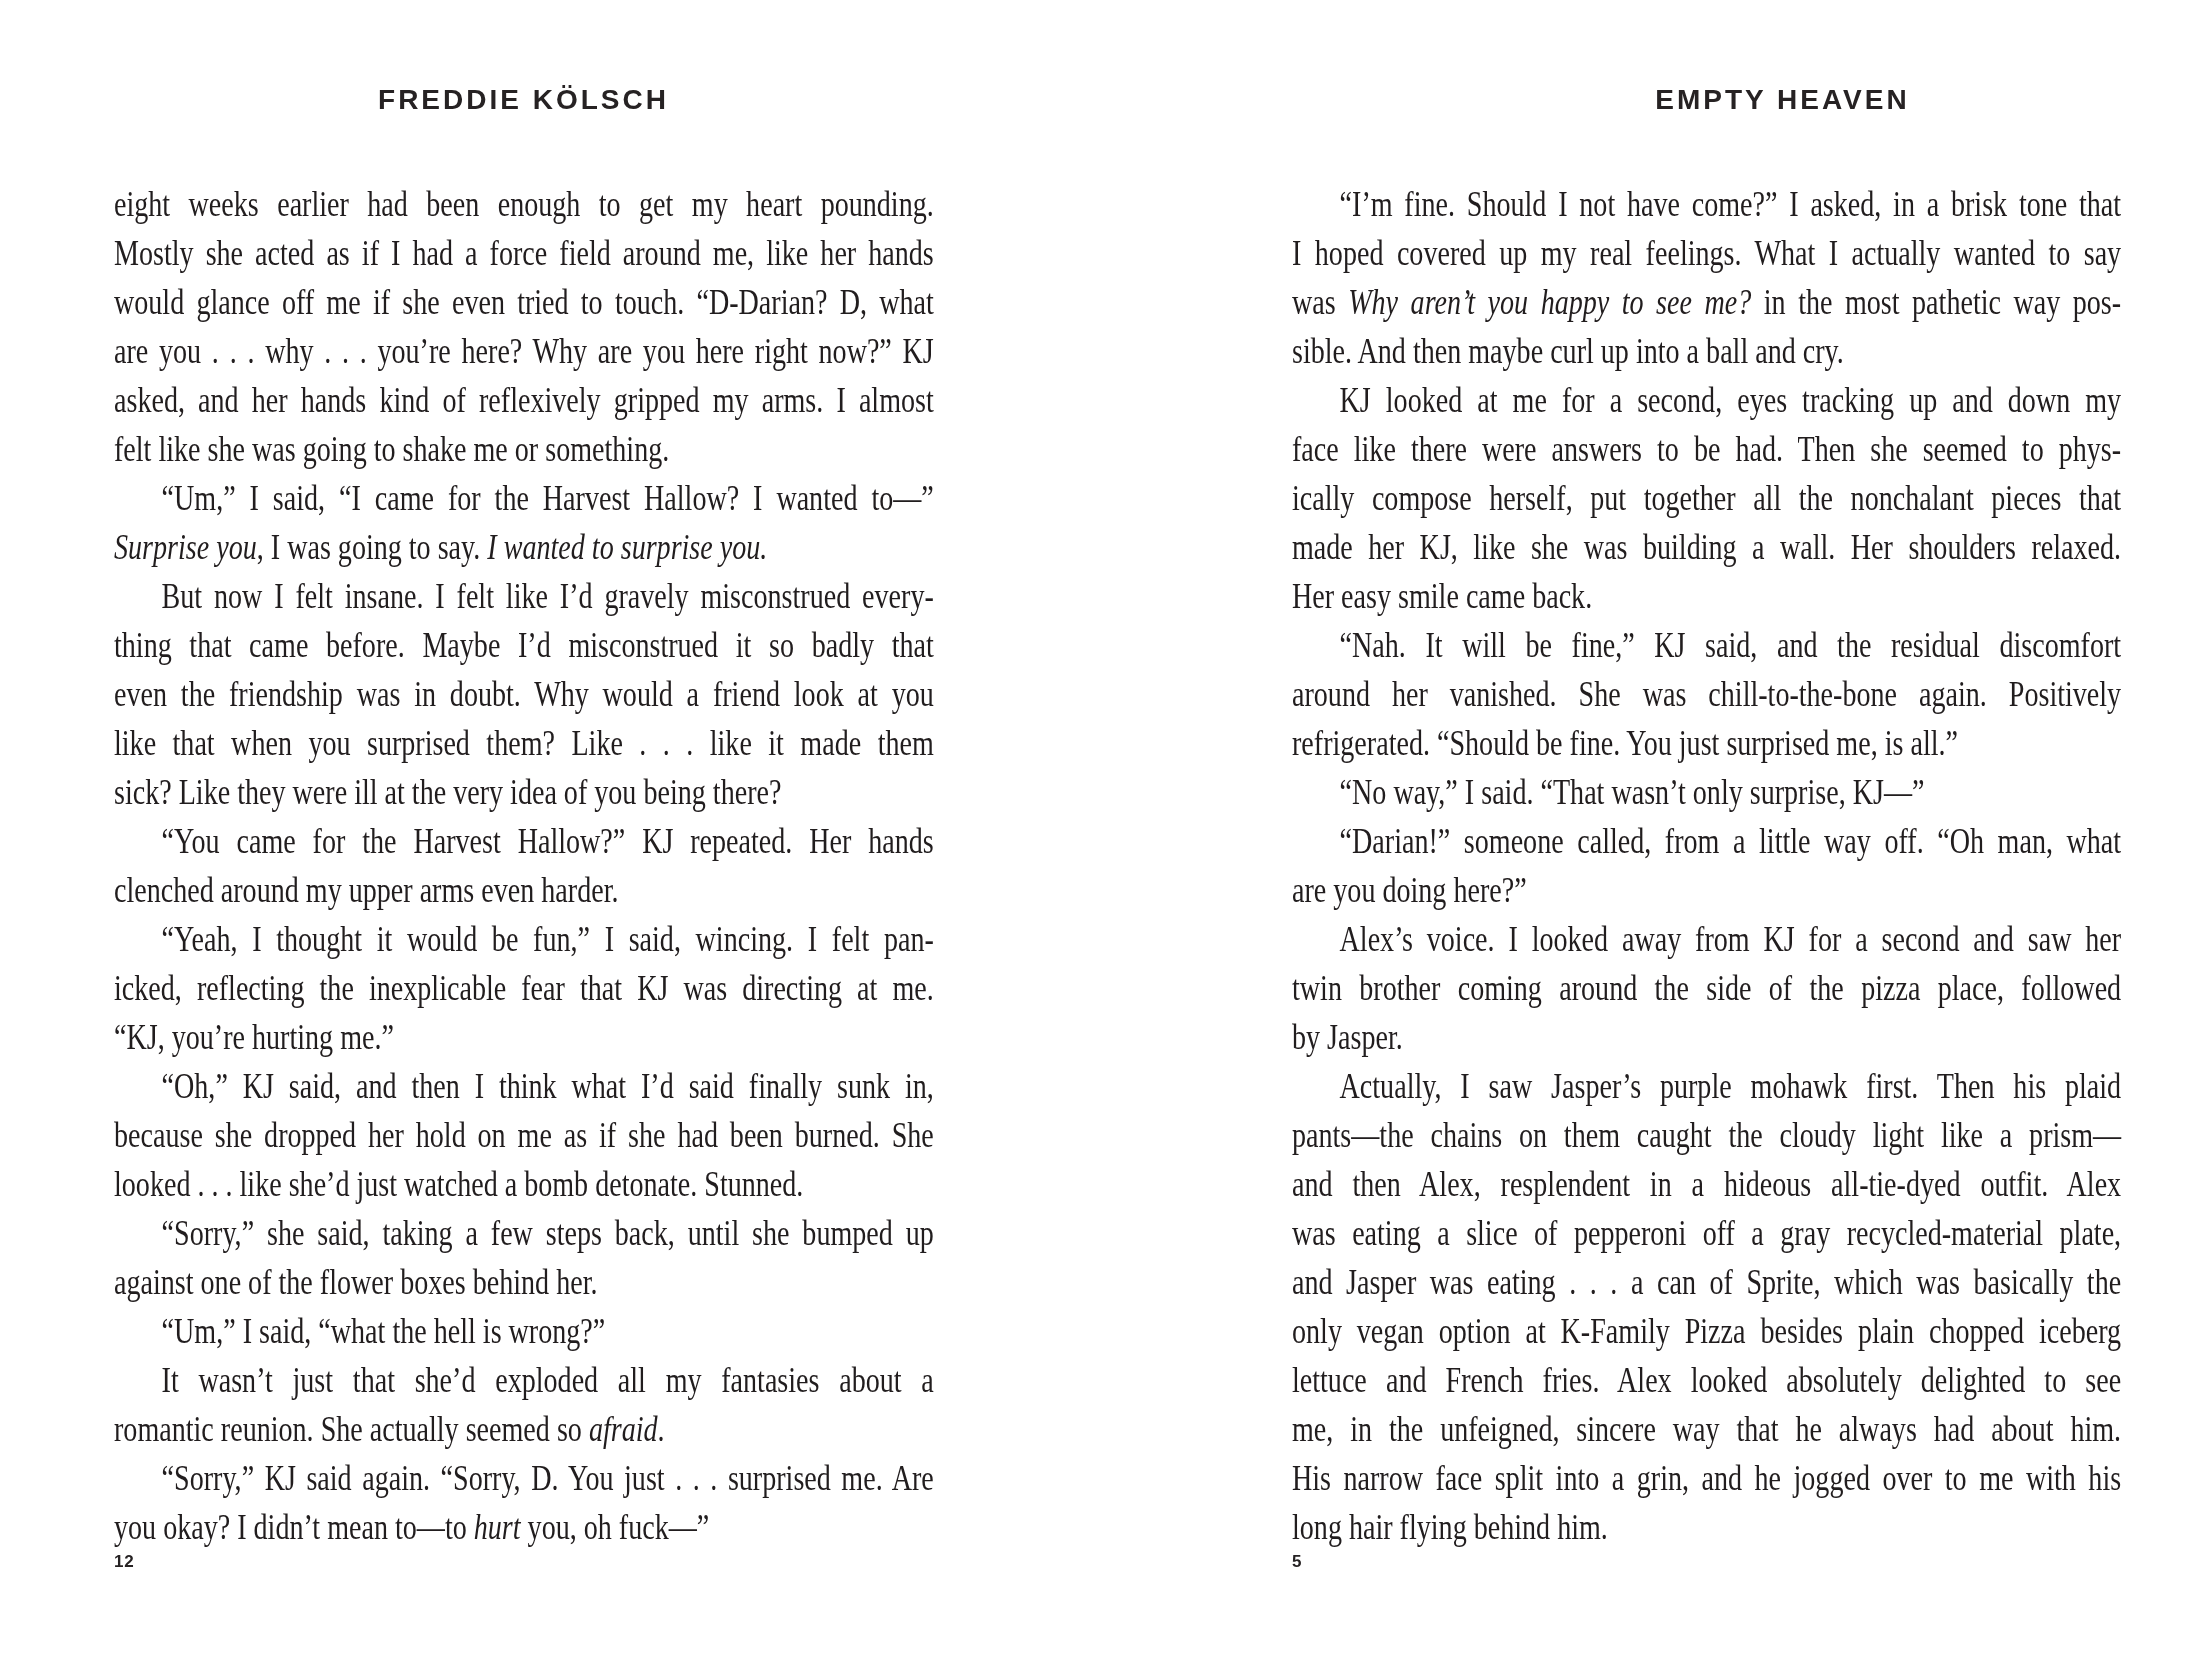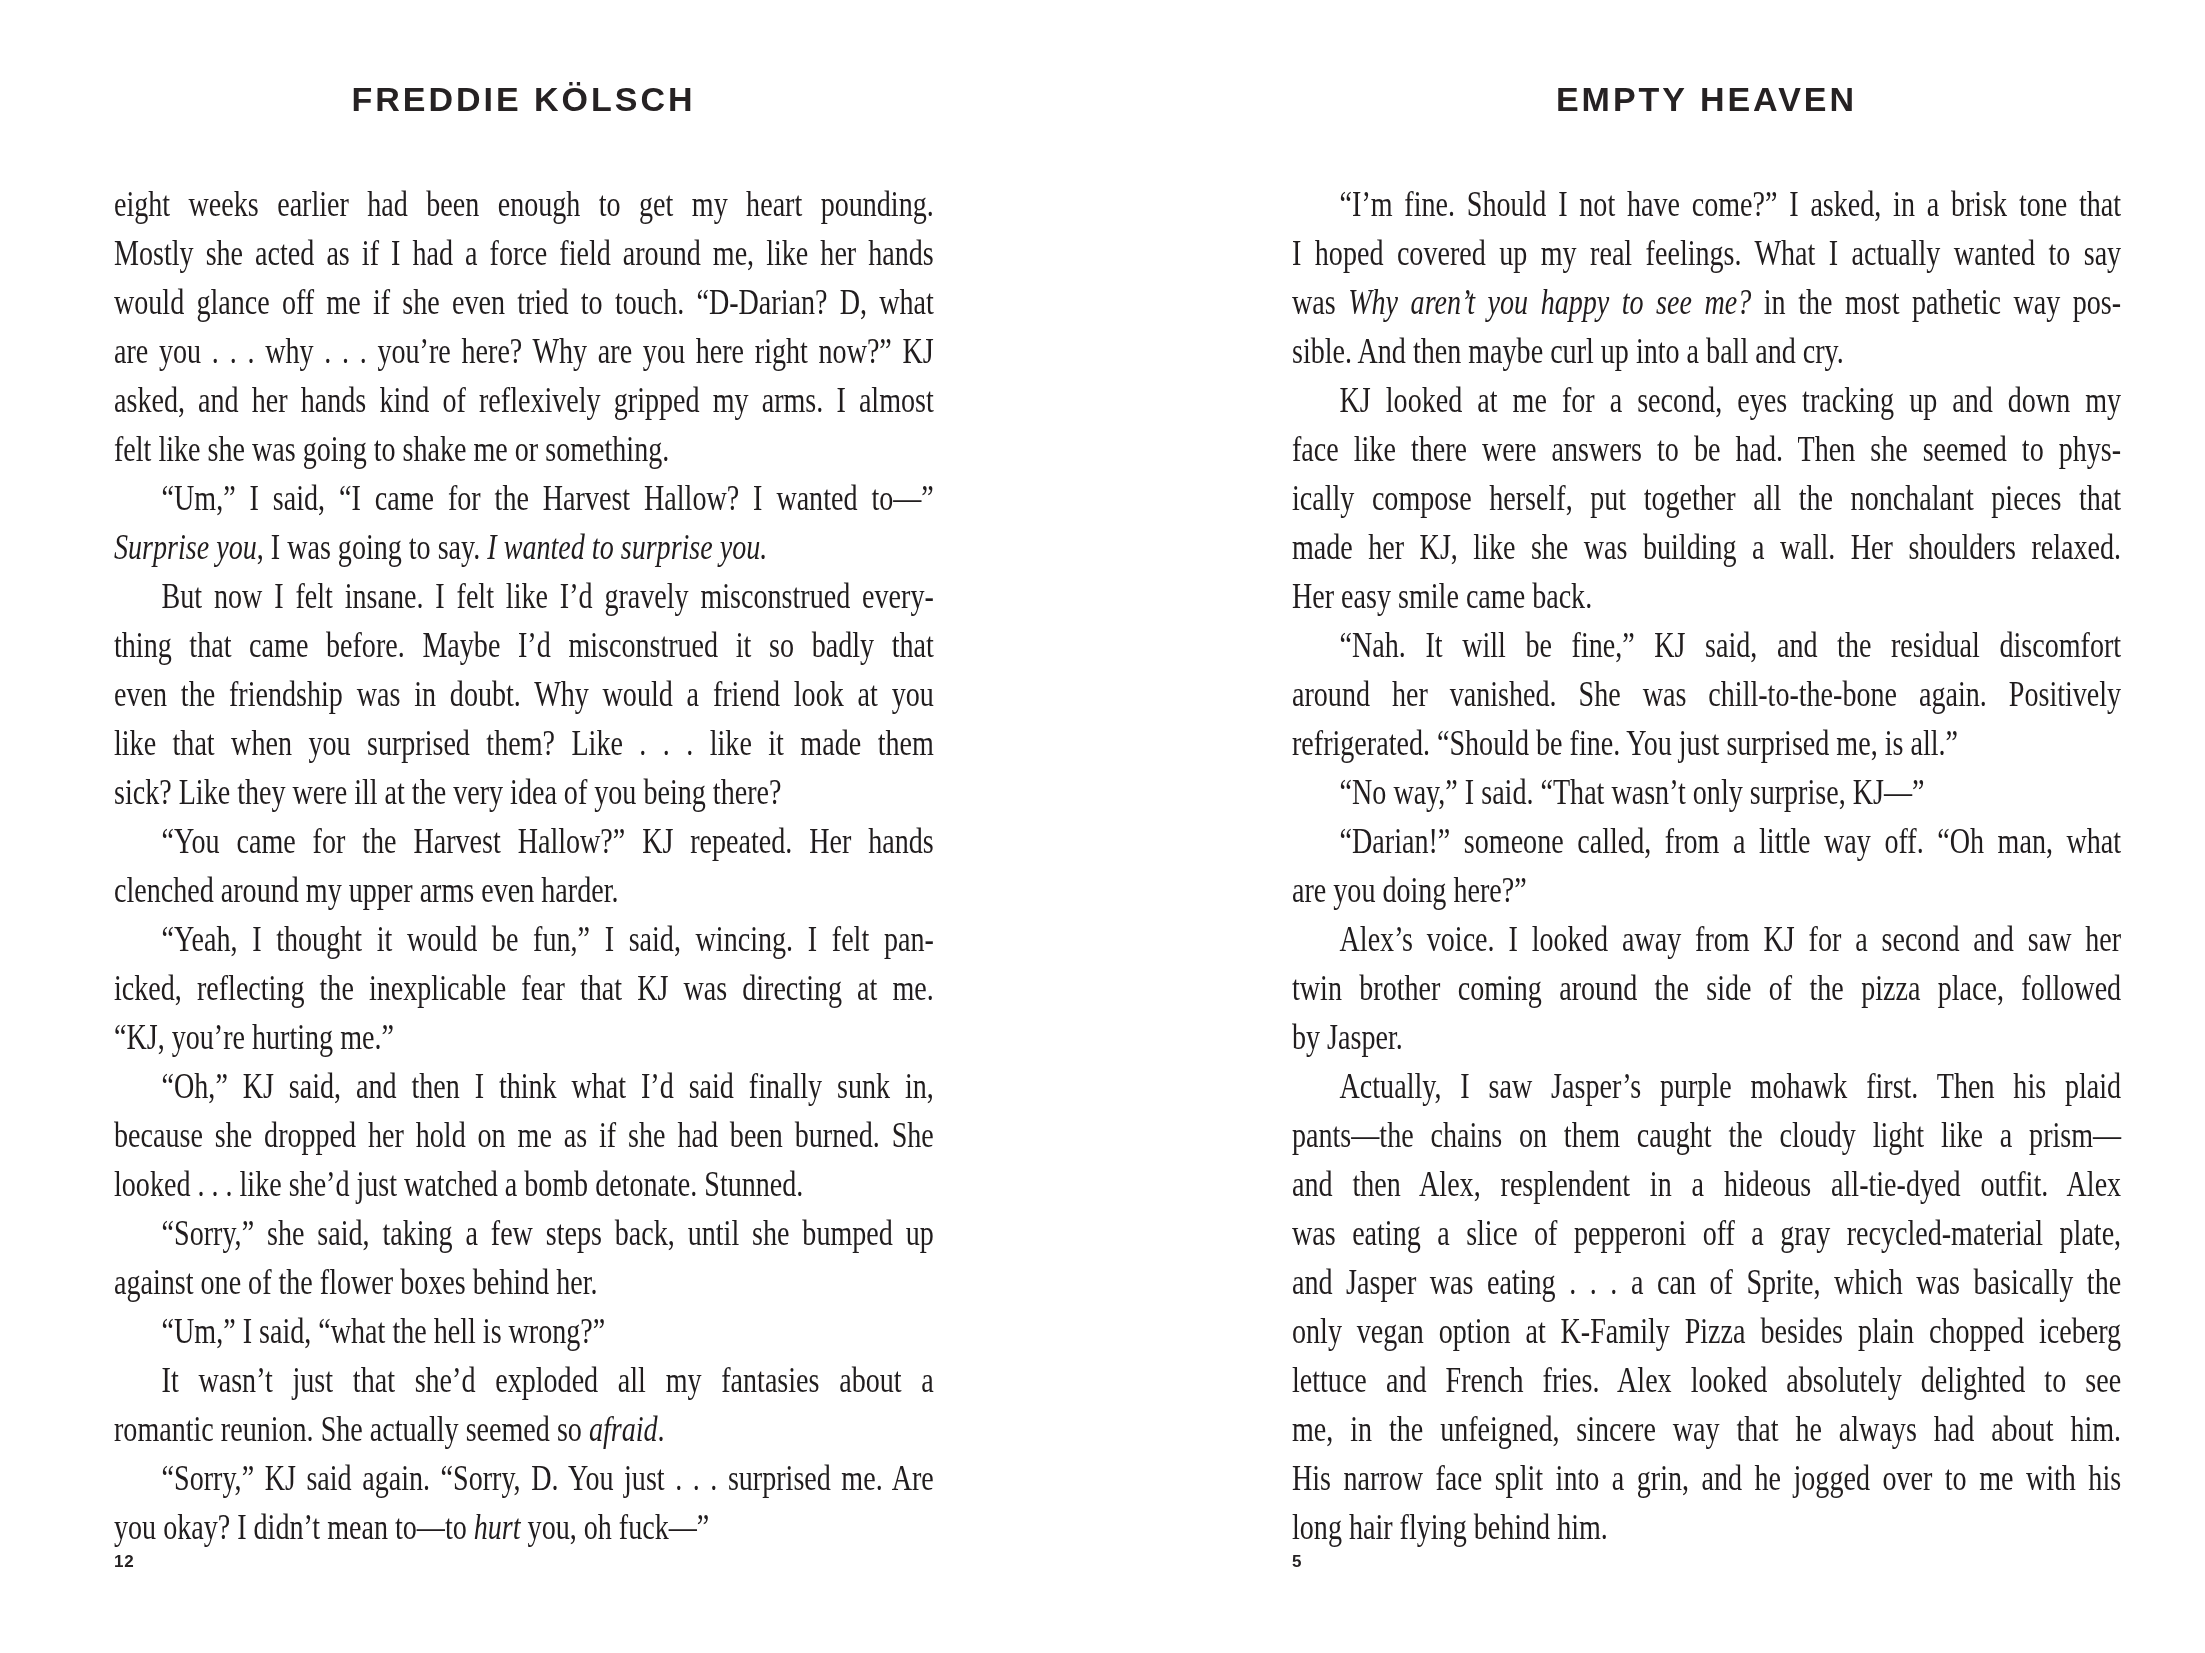--- a/index.html
+++ b/index.html
@@ -16,29 +16,29 @@
   .spread {
     position: absolute;
     inset: 0;
     background: #ffffff;
   }
   .running-header {
     position: absolute;
     top: 86px;
     font-family: "Liberation Sans", "DejaVu Sans", sans-serif;
     font-weight: 700;
-    font-size: 34px;
+    font-size: 28px;
     line-height: 27px;
     letter-spacing: 3px;
     color: #262223;
     text-align: center;
     white-space: nowrap;
   }
   .header-left  { left: 114px;  width: 819px; }
-  .header-right { left: 1292px; width: 829px; }
+  .header-right { left: 1368px; width: 829px; }
 
   .text-block {
     position: absolute;
     top: 180px;
     font-family: "Liberation Serif", "DejaVu Serif", serif;
     font-size: 36px;
     color: #211d1e;
     transform: scaleX(0.78);
     transform-origin: 0 0;
   }

